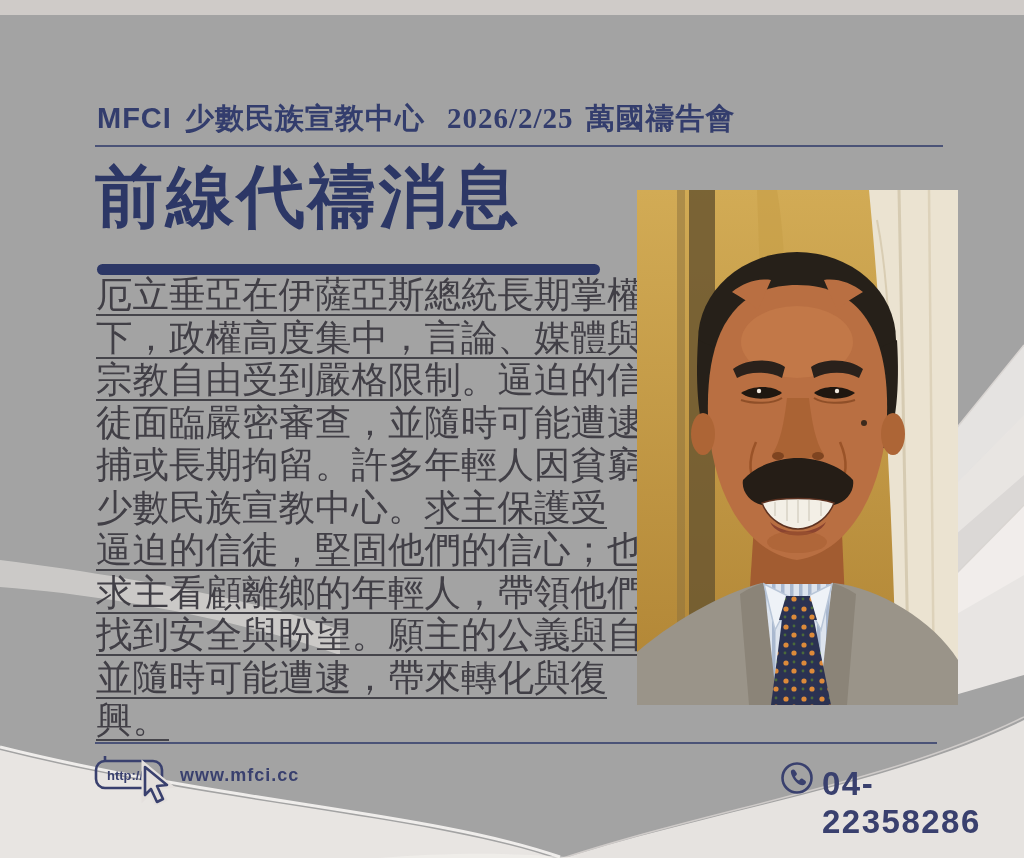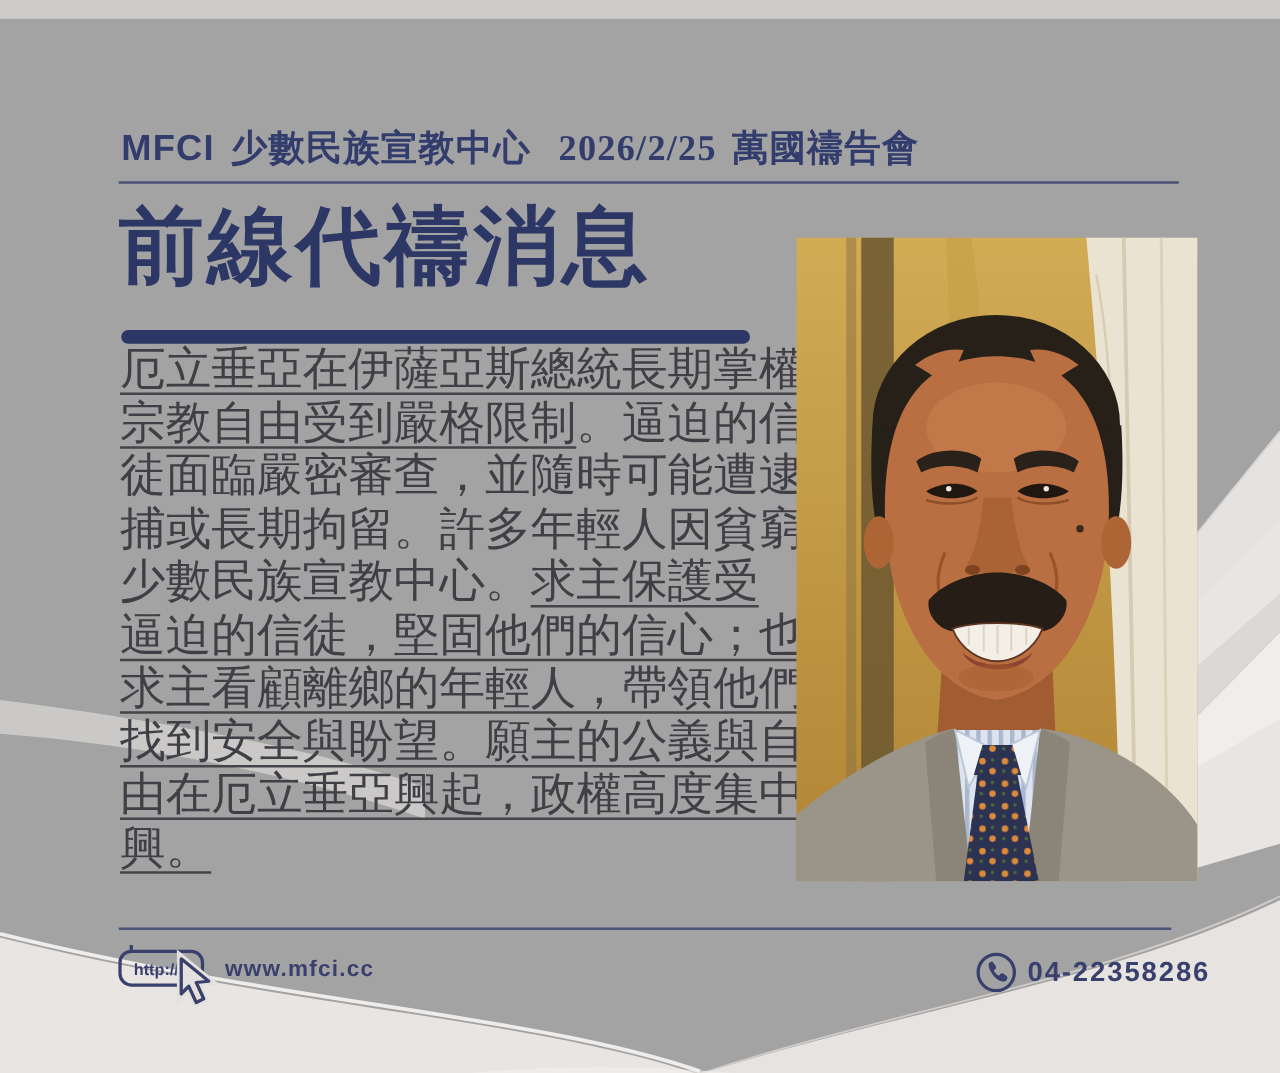--- a/index.html
+++ b/index.html
@@ -51,21 +51,21 @@
   .photo-frame svg{display:block;}
   
   .url-badge{position:absolute;left:93px;top:738px;width:84px;height:52px;}
   .website{
     position:absolute;left:180px;top:750px;
     font-size:18px;font-weight:700;color:#39406e;letter-spacing:1px;
   }
   .phone-icon{position:absolute;left:779px;top:745px;width:36px;height:36px;}
   .phone-number{
     position:absolute;left:822px;top:750px;
-    font-size:22px;font-weight:700;color:#39406e;letter-spacing:1.5px;
+    font-size:33px;font-weight:700;color:#39406e;letter-spacing:1.5px;
   }
 </style>
 </head>
 <body>
 
 <div class="poster">
 
   <svg class="bg-waves" viewBox="0 0 1024 858" xmlns="http://www.w3.org/2000/svg" aria-hidden="true">
 
     <polygon points="955,415 1024,330 1024,460 955,520" fill="#f1eeec" opacity="0.85"></polygon>
@@ -89,28 +89,29 @@
     <span class="date">2026/2/25</span>
     <span class="event">萬國禱告會</span>
   </div>
   <div class="rule rule-top"></div>
 
   <div class="page-title">前線代禱消息</div>
   <div class="title-bar"></div>
 
   <div class="body-text">
       <div class="body-line"><span class="u">厄立垂亞在伊薩亞斯總統長期掌權</span></div>
+      <div class="body-line"><span class="u">下，政權高度集中，言論、媒體與</span></div>
       <div class="body-line"><span class="u">宗教自由受到嚴格限制</span><span>。逼迫的信徒</span></div>
       <div class="body-line"><span>徒面臨嚴密審查，並隨時可能遭逮</span></div>
       <div class="body-line"><span>捕或長期拘留。許多年輕人因貧窮</span></div>
       <div class="body-line"><span>少數民族宣教中心。</span><span class="u">求主保護受</span></div>
       <div class="body-line"><span class="u">逼迫的信徒，堅固他們的信心；也</span></div>
       <div class="body-line"><span class="u">求主看顧離鄉的年輕人，帶領他們</span></div>
       <div class="body-line"><span class="u">找到安全與盼望。願主的公義與自</span></div>
-      <div class="body-line"><span class="u">由在厄立垂亞興起，政權高度集中</span></div>
+      <div class="body-line"><span class="u">並隨時可能遭逮，帶來轉化與復</span></div>
       <div class="body-line"><span class="u">興。</span></div>
     </div>
 
   <div class="photo-frame">
     <svg viewBox="0 0 321 515" width="321" height="515" xmlns="http://www.w3.org/2000/svg" aria-hidden="true">
       <defs>
         <linearGradient id="gold" x1="0" y1="0" x2="0" y2="1">
           <stop offset="0" stop-color="#d2ab55"></stop>
           <stop offset="1" stop-color="#b08434"></stop>
         </linearGradient>

